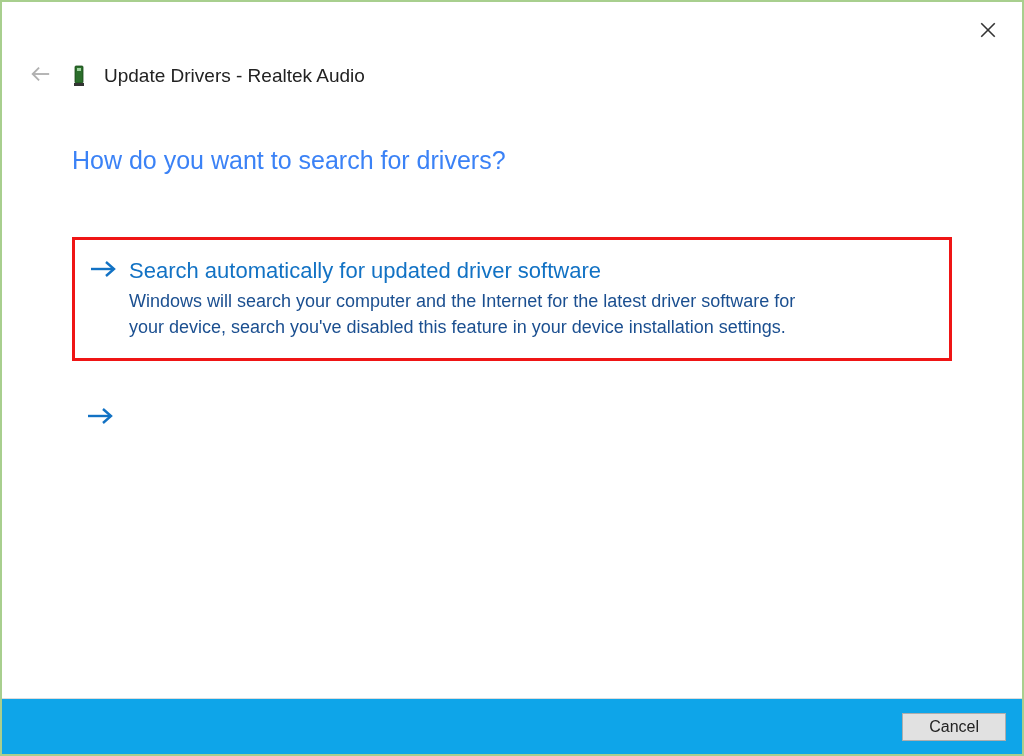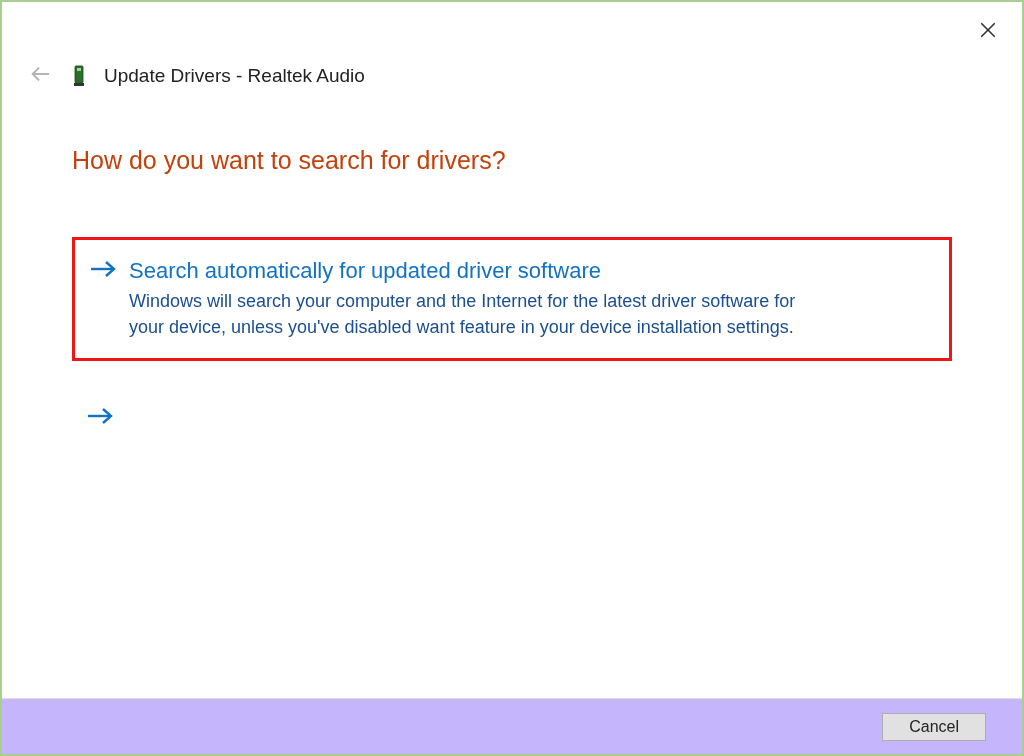--- a/index.html
+++ b/index.html
@@ -67,21 +67,21 @@
       font-size: 19px;
       color: #222;
       font-weight: 400;
     }
     .content {
       padding: 56px 70px 0 70px;
       flex: 1;
     }
     .heading {
       font-size: 25px;
-      color: #c2410c;
+      color: #3b82f6;
       font-weight: 400;
       margin-bottom: 62px;
     }
     .option {
       display: flex;
       align-items: flex-start;
       padding: 16px 18px 18px 14px;
       cursor: pointer;
       margin-bottom: 26px;
     }
@@ -110,26 +110,26 @@
     }
     .option-desc {
       font-size: 18px;
       color: #1b4f90;
       line-height: 1.45;
       margin-top: 2px;
       max-width: 680px;
     }
     .footer {
       height: 56px;
-      background: #c4b5fd;
+      background: #0ea5e9;
       border-top: 1px solid #dcdcdc;
       display: flex;
       justify-content: flex-end;
       align-items: center;
-      padding-right: 36px;
+      padding-right: 16px;
     }
     .cancel-btn {
       background: #e1e1e1;
       border: 1px solid #adadad;
       padding: 4px 26px;
       font-size: 16px;
       font-family: inherit;
       cursor: pointer;
       color: #222;
     }
@@ -172,21 +172,21 @@
 
     <div class="option highlighted">
       <div class="option-arrow">
         <svg viewBox="0 0 30 20" fill="none" stroke="#1272c4" stroke-width="2.4">
           <line x1="2" y1="10" x2="25" y2="10"></line>
           <polyline points="17,3 25,10 17,17"></polyline>
         </svg>
       </div>
       <div class="option-text">
         <div class="option-title">Search automatically for updated driver software</div>
-        <div class="option-desc">Windows will search your computer and the Internet for the latest driver software for your device, unless you've disabled want feature in your device installation settings.</div>
+        <div class="option-desc">Windows will search your computer and the Internet for the latest driver software for your device, search you've disabled this feature in your device installation settings.</div>
       </div>
     </div>
 
     <div class="option">
       <div class="option-arrow">
         <svg viewBox="0 0 30 20" fill="none" stroke="#1272c4" stroke-width="2.4">
           <line x1="2" y1="10" x2="25" y2="10"></line>
           <polyline points="17,3 25,10 17,17"></polyline>
         </svg>
       </div>

